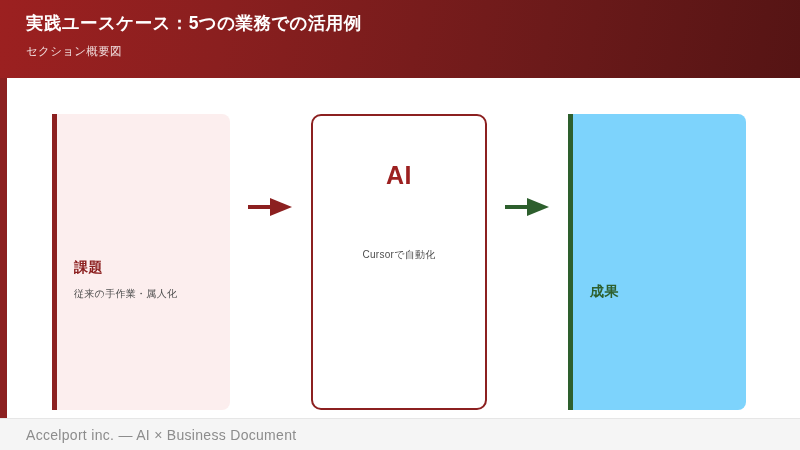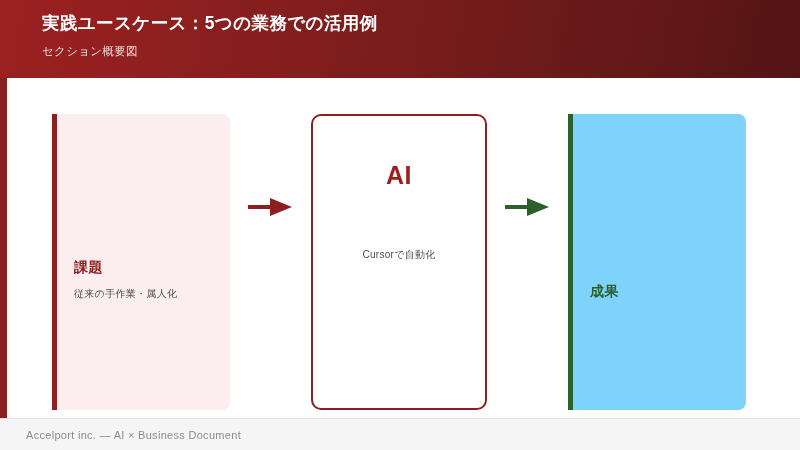--- a/index.html
+++ b/index.html
@@ -25,21 +25,21 @@
 
   
   .header {
     position: absolute;
     left: 0;
     top: 0;
     width: 800px;
     height: 78px;
     background: linear-gradient(100deg, #9c2020 0%, #8a1f1f 28%, #6c1a1a 68%, #551414 100%);
     box-sizing: border-box;
-    padding: 13px 0 0 42px;
+    padding: 13px 0 0 26px;
   }
   .header-title {
     color: #ffffff;
     font-size: 17.5px;
     font-weight: bold;
     letter-spacing: 0.4px;
     line-height: 1.25;
     margin: 0;
     white-space: nowrap;
   }
@@ -178,21 +178,21 @@
     width: 800px;
     height: 32px;
     background: #f5f5f5;
     border-top: 1px solid #e6e6e6;
     box-sizing: border-box;
     display: flex;
     align-items: center;
     padding-left: 26px;
   }
   .footer-text {
-    font-size: 11px;
+    font-size: 14px;
     color: #8c8c8c;
     letter-spacing: 0.3px;
     white-space: nowrap;
   }
 </style>
 </head>
 <body>
 
 <div class="slide">
 

